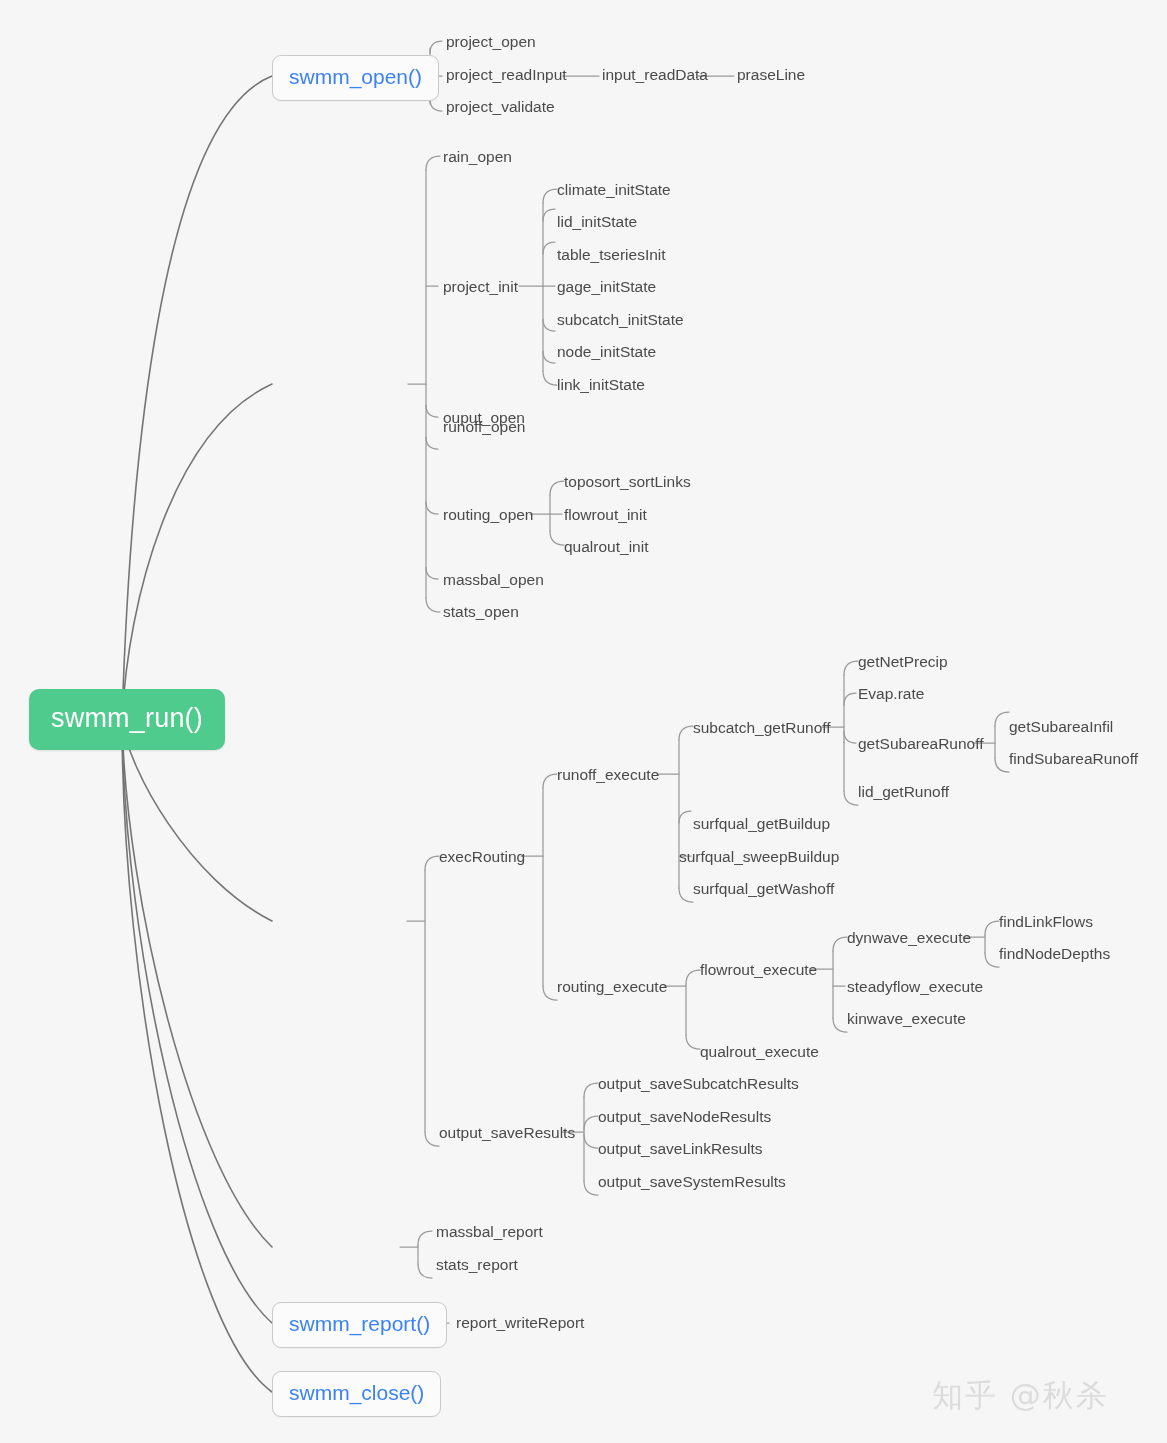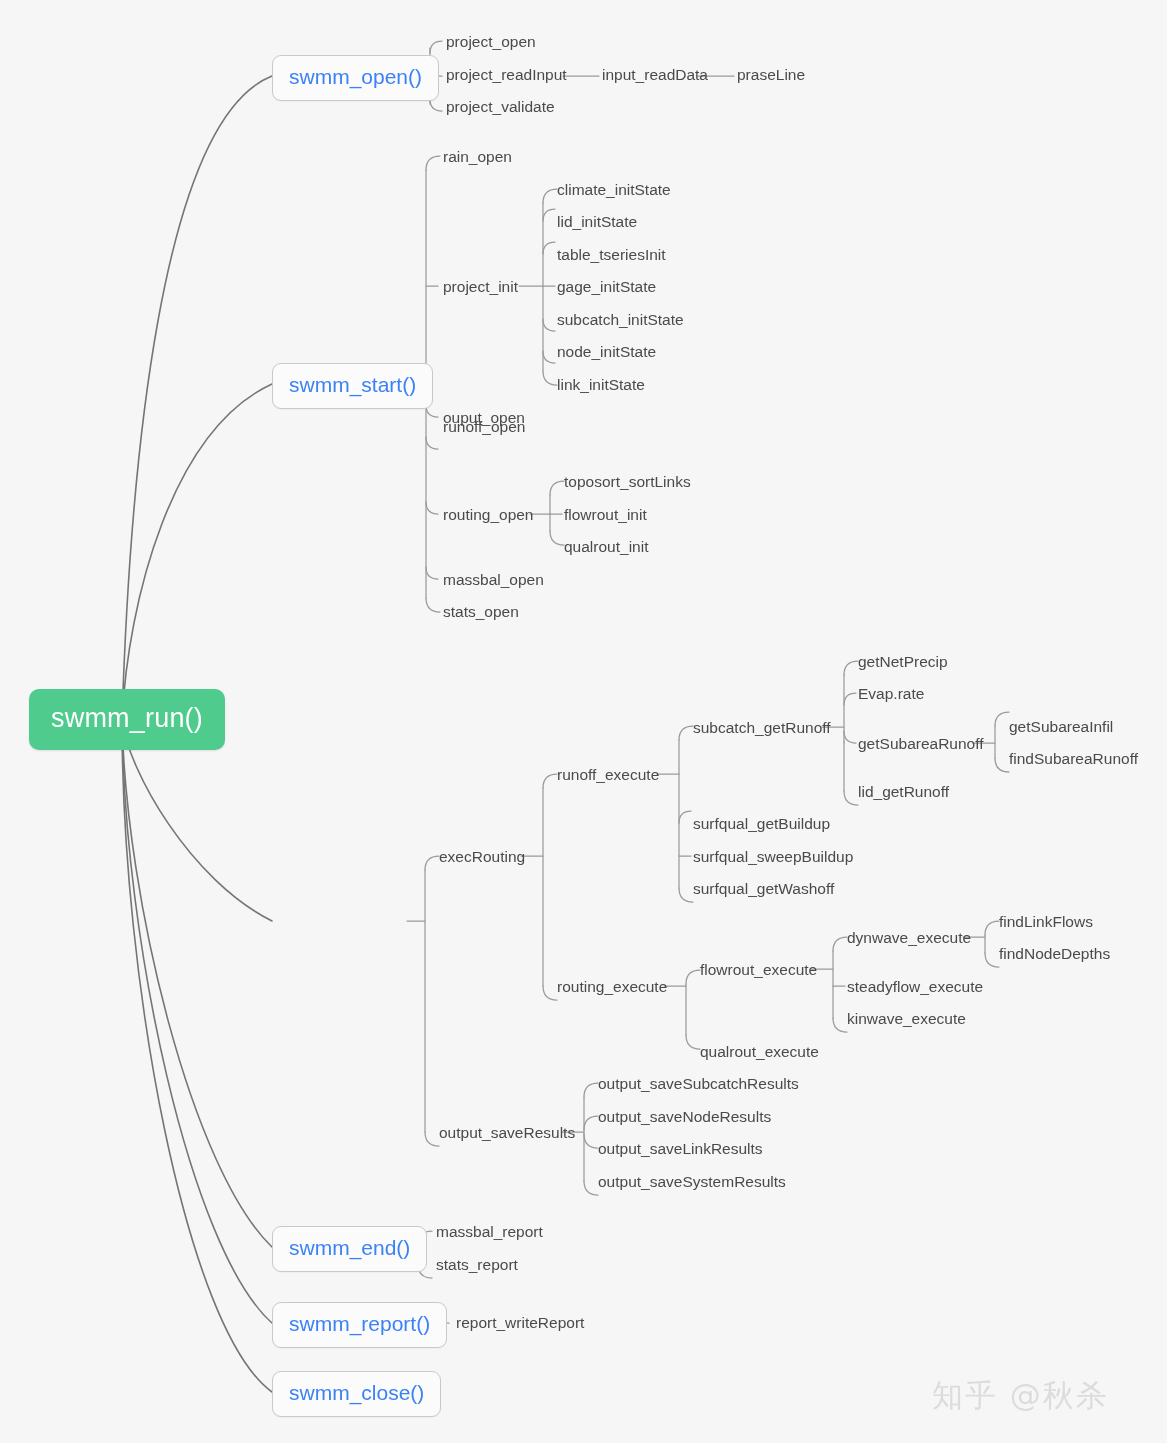--- a/index.html
+++ b/index.html
@@ -169,28 +169,22 @@
   </svg>
 
   <div class="node root" style="left:29px;top:689px;">
     <span>swmm_run()</span>
   </div>
 
   <div class="node box" style="left:272px;top:55px;">
     <span>swmm_open()</span>
   </div>
 
-  <div class="node box" style="left:272px;top:363px;">
-    <span>swmm_start()</span>
-  </div>
-
-
-  <div class="node box" style="left:272px;top:1226px;">
-    <span>swmm_end()</span>
-  </div>
+
+
 
   <div class="node box" style="left:272px;top:1302px;">
     <span>swmm_report()</span>
   </div>
 
   <div class="node box" style="left:272px;top:1371px;">
     <span>swmm_close()</span>
   </div>
 
   <div class="node leaf" style="left:446px;top:33px;">
@@ -276,21 +270,21 @@
   <div class="node leaf" style="left:557px;top:978px;">
     <span>routing_execute</span>
   </div>
 
   <div class="node leaf" style="left:693px;top:719px;">
     <span>subcatch_getRunoff</span>
   </div>
   <div class="node leaf" style="left:693px;top:815px;">
     <span>surfqual_getBuildup</span>
   </div>
-  <div class="node leaf" style="left:693px;top:848px;text-align:center;">
+  <div class="node leaf" style="left:679px;top:848px;text-align:center;">
     <span>surfqual_sweepBuildup</span>
   </div>
   <div class="node leaf" style="left:693px;top:880px;">
     <span>surfqual_getWashoff</span>
   </div>
 
   <div class="node leaf" style="left:858px;top:653px;">
     <span>getNetPrecip</span>
   </div>
   <div class="node leaf" style="left:858px;top:685px;">

